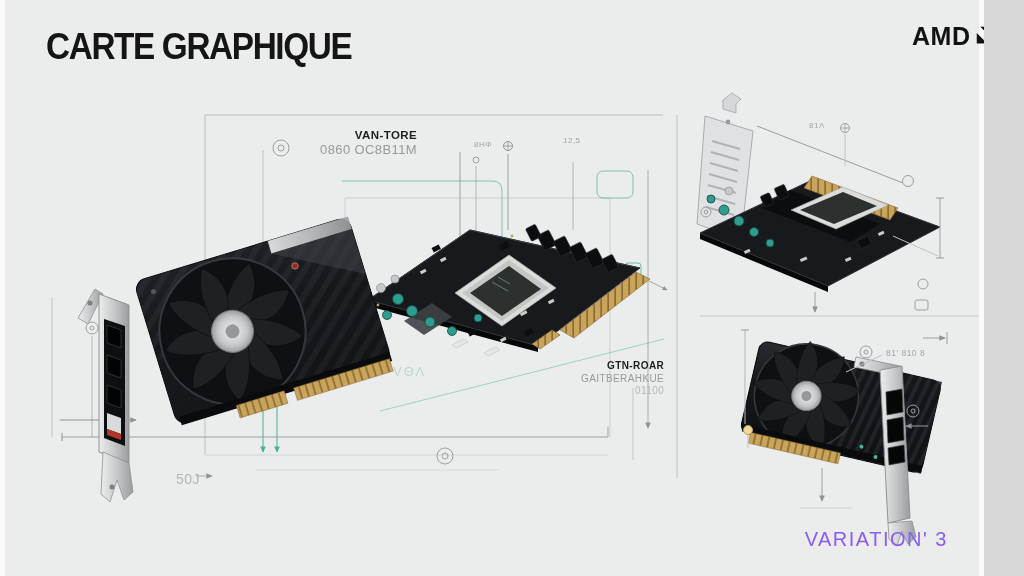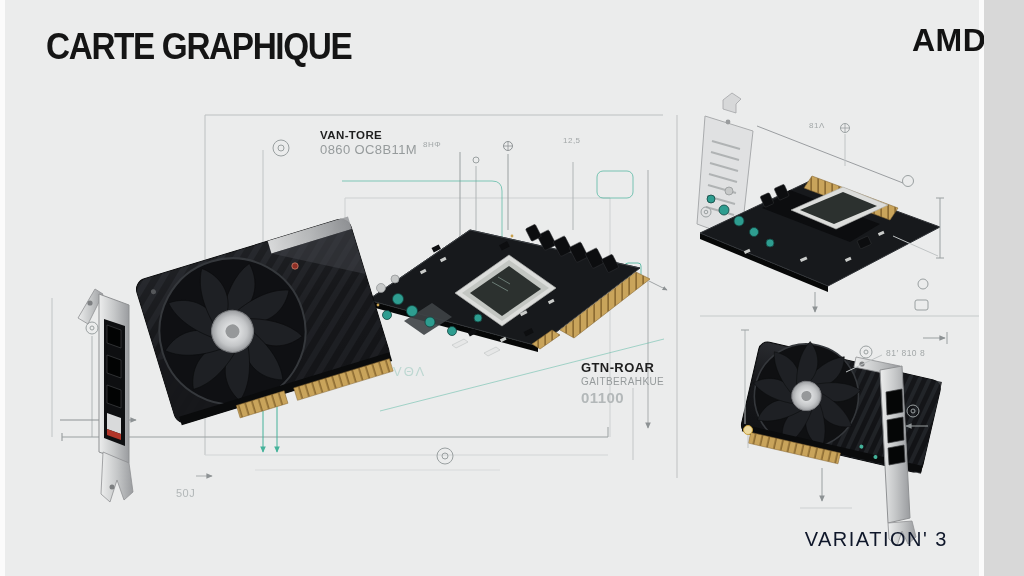--- a/index.html
+++ b/index.html
@@ -5,30 +5,30 @@
   html,body{margin:0;padding:0;background:#d8d8d8;}
   .slide{position:relative;width:984px;height:576px;background:#ebecec;overflow:hidden;
          font-family:"Liberation Sans",sans-serif;}
   .edge-strip{position:absolute;top:0;bottom:0;width:5px;background:#fbfbfb;}
   .edge-strip.left{left:0}.edge-strip.right{right:0}
   .scene{position:absolute;left:0;top:0;width:1024px;height:576px;}
 
   .title{position:absolute;left:46px;top:26px;font-size:37px;font-weight:800;color:#151515;
          letter-spacing:-1.5px;transform:scaleX(.9);transform-origin:left center;white-space:nowrap;}
   .brand{position:absolute;left:912px;top:22px;display:flex;align-items:center;gap:5px;}
-  .brand .word{font-size:32px;font-weight:800;color:#121212;letter-spacing:.5px;}
-
-  .lab{position:absolute;white-space:nowrap;line-height:1.25;}
+  .brand .word{font-size:25px;font-weight:800;color:#121212;letter-spacing:.5px;}
+
+  .lab{position:absolute;white-space:nowrap;line-height:1.25;text-align:right;}
   .lab .l1{font-weight:700;font-size:11.5px;color:#1e1e1e;letter-spacing:.4px;}
   .lab .l2{font-weight:400;font-size:13px;color:#969b9c;letter-spacing:.4px;}
-  .lab .l3{font-weight:700;font-size:15px;color:#b3b8b9;letter-spacing:.4px;}
+  .lab .l3{font-weight:400;font-size:10px;color:#b3b8b9;letter-spacing:.4px;}
   .tiny{position:absolute;font-size:8.5px;color:#a2a7a8;letter-spacing:.5px;white-space:nowrap;}
   .watermark{position:absolute;font-size:13px;color:rgba(84,170,150,.30);letter-spacing:2px;}
   .variation{position:absolute;right:36px;top:528px;font-size:20px;font-weight:500;
-             color:#0f172a;letter-spacing:1.5px;}
+             color:#8b5cf6;letter-spacing:1.5px;}
 </style>
 </head>
 <body>
 
 <div class="slide">
 
   <svg class="scene" viewBox="0 0 1024 576">
     <defs>
       <linearGradient id="g-silver" x1="0" y1="0" x2="1" y2="0">
         <stop offset="0" stop-color="#eceded"></stop>
@@ -340,29 +340,29 @@
       <polygon points="2,9 14,21 2,21" fill="#121212"></polygon>
     </svg>
   </div>
 
   <div class="lab" style="left:320px;top:128px">
     <div class="l1">VAN-TORE</div>
     <div class="l2">0860 OC8B11M</div>
   </div>
 
   <div class="lab" style="left:581px;top:360px">
-    <div class="l1" style="font-size:13px">GTN-ROAR</div>
+    <div class="l1" style="font-size:10px">GTN-ROAR</div>
     <div class="l2" style="font-size:10px">GAITBERAHKUE</div>
     <div class="l3">01100</div>
   </div>
 
-  <div class="tiny" style="left:176px;top:487px;font-size:11px;color:#b2b7b8">50J</div>
+  <div class="tiny" style="left:176px;top:471px;font-size:14px;color:#b2b7b8">50J</div>
 
 
   <div class="tiny" style="left:886px;top:348px">81′ 810 8</div>
-  <div class="tiny" style="left:423px;top:140px;font-size:8px">8HΦ</div>
+  <div class="tiny" style="left:474px;top:140px;font-size:8px">8HΦ</div>
   <div class="tiny" style="left:563px;top:136px;font-size:8px">12,5</div>
   <div class="tiny" style="left:809px;top:121px;font-size:8px">81Λ</div>
   <div class="watermark" style="left:393px;top:364px">VΘΛ</div>
 
   <div class="variation">VARIATION' 3</div>
 
 </div>
 
 </body></html>

